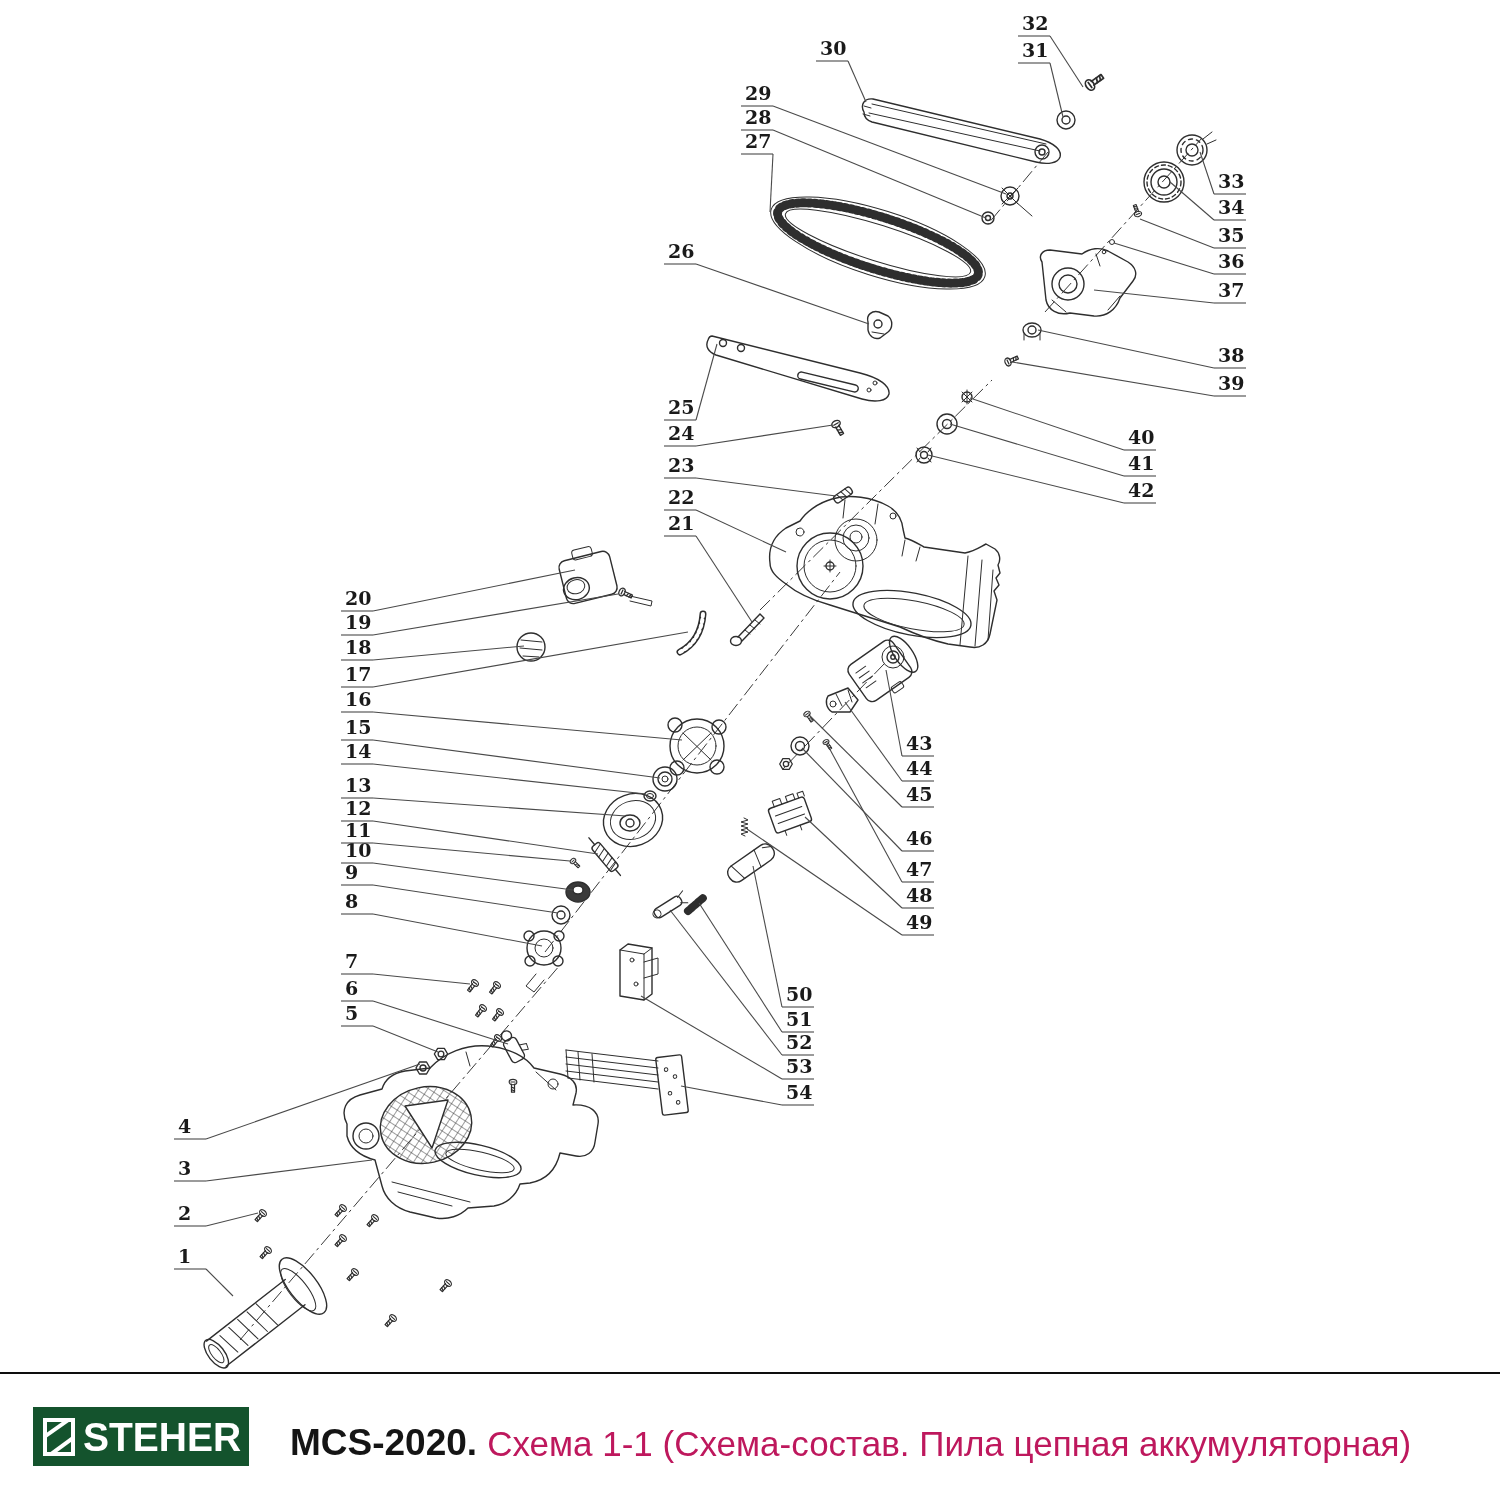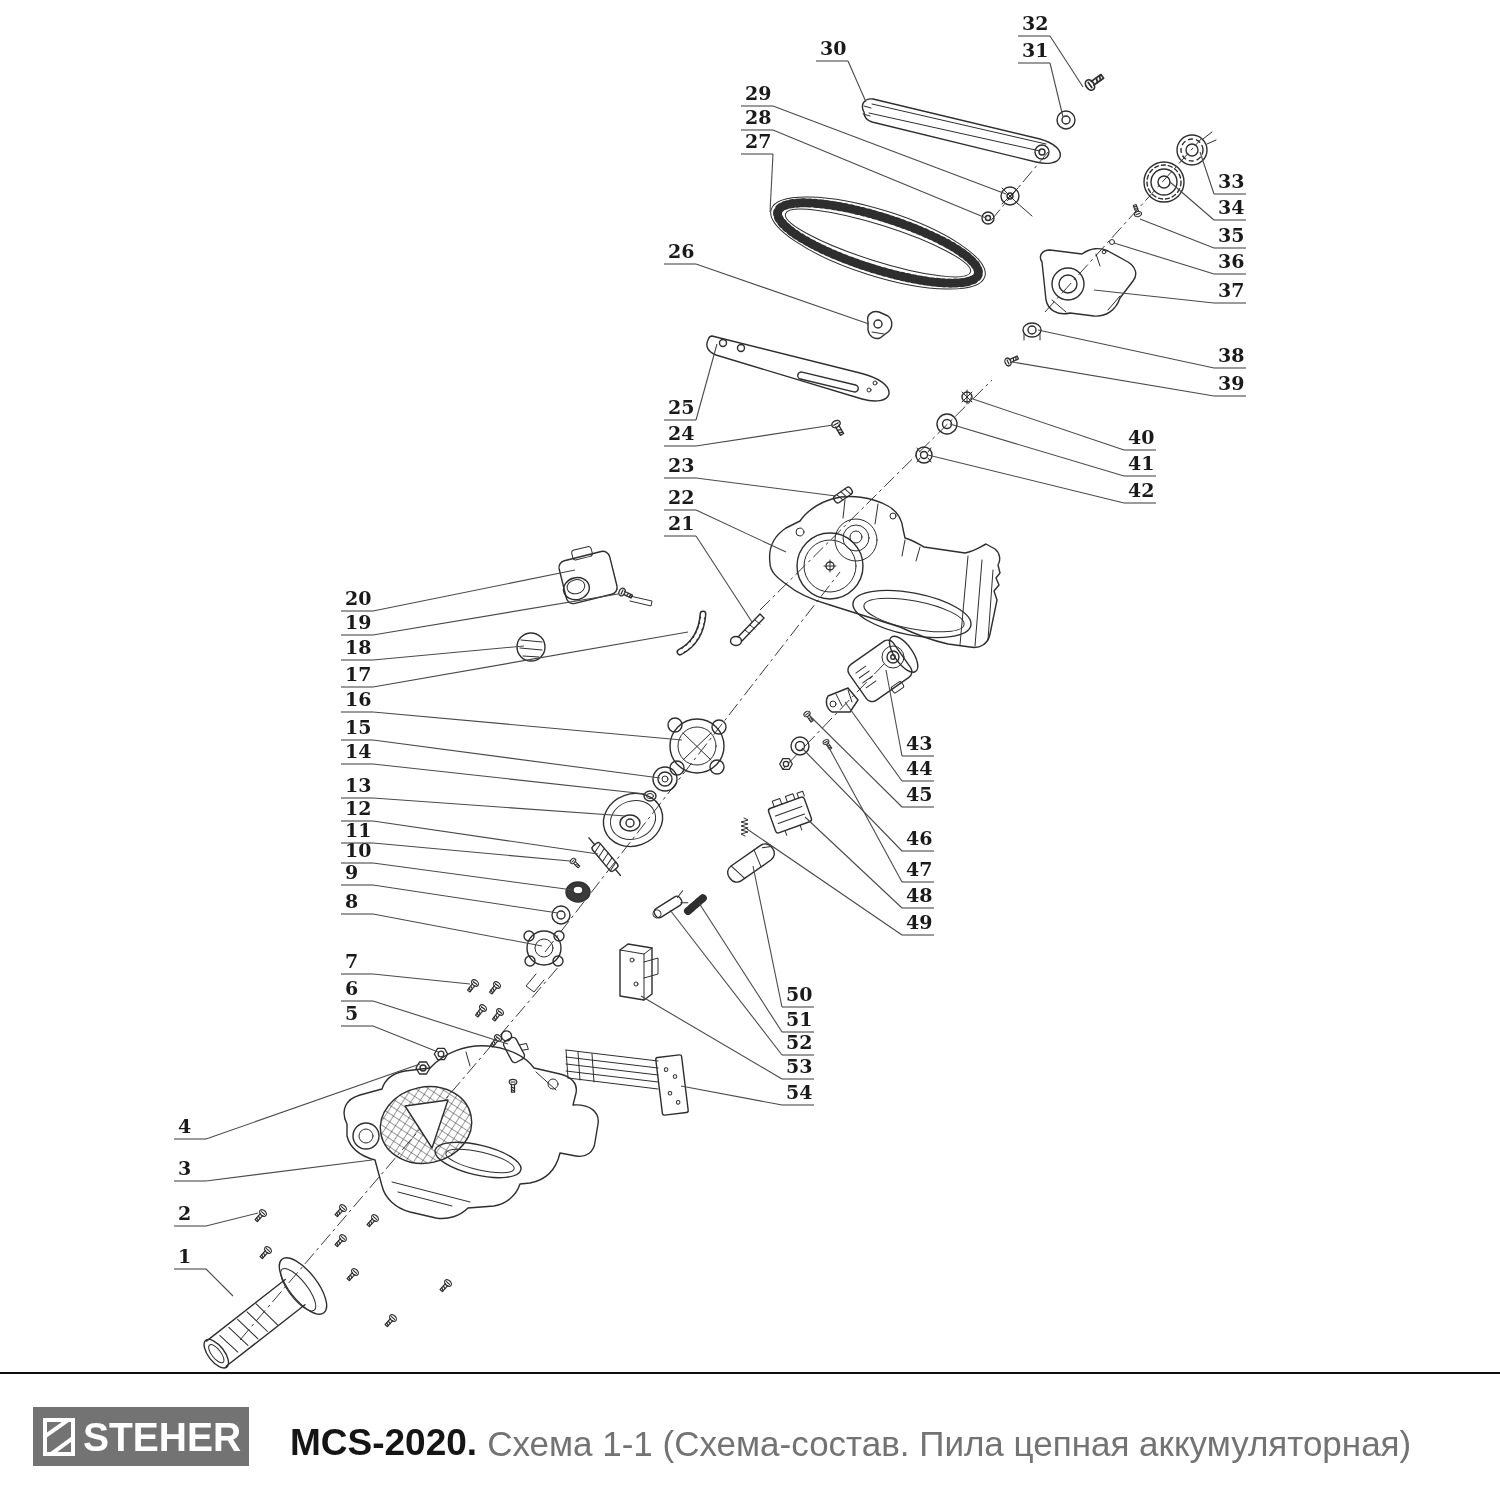--- a/index.html
+++ b/index.html
@@ -5,25 +5,25 @@
   html,body{margin:0;padding:0;background:#ffffff;}
   body{width:1500px;height:1500px;position:relative;font-family:"Liberation Sans",sans-serif;overflow:hidden;}
   svg text{user-select:none;}
   #diagram{position:absolute;left:0;top:0;}
   .pt{stroke:#2e2e2e;fill:none;stroke-width:1.4;stroke-linejoin:round;stroke-linecap:round;}
   .thin{stroke-width:1;}
   .axis{stroke:#3a3a3a;stroke-width:1;stroke-dasharray:14 4 3 4;fill:none;}
   .lead{stroke:#4a4a4a;stroke-width:1.1;fill:none;}
   .lbl{font-family:"DejaVu Serif",serif;font-weight:bold;font-size:19px;fill:#1a1a1a;}
   #footer-sep{position:absolute;left:0;top:1372px;width:1500px;height:0;border-top:2px solid #0e0e0e;}
-  #logo{position:absolute;left:33px;top:1407px;width:216px;height:59px;background:#737373;display:flex;align-items:center;justify-content:center;gap:6px;}
+  #logo{position:absolute;left:33px;top:1407px;width:216px;height:59px;background:#14532d;display:flex;align-items:center;justify-content:center;gap:6px;}
   #logo .brand{color:#ffffff;font-weight:bold;font-size:39px;letter-spacing:0px;transform:scaleY(1.05);}
   #title-line{position:absolute;left:290px;top:1412px;height:52px;display:flex;align-items:flex-end;white-space:nowrap;color:#151515;}
   #title-line .model{font-weight:bold;font-size:37px;}
-  #title-line .subtitle{font-size:35px;font-weight:normal;margin-left:10px;color:#737373;}
+  #title-line .subtitle{font-size:35px;font-weight:normal;margin-left:10px;color:#be185d;}
 </style>
 </head>
 <body>
 
 <svg id="diagram" width="1500" height="1372" viewBox="0 0 1500 1372">
   <defs>
     <pattern id="xhatch" width="7" height="7" patternUnits="userSpaceOnUse" patternTransform="rotate(45)">
       <path d="M0,0 L0,7 M0,0 L7,0" stroke="#3a3a3a" stroke-width="1"></path>
     </pattern>
     <g id="sym-screw">

